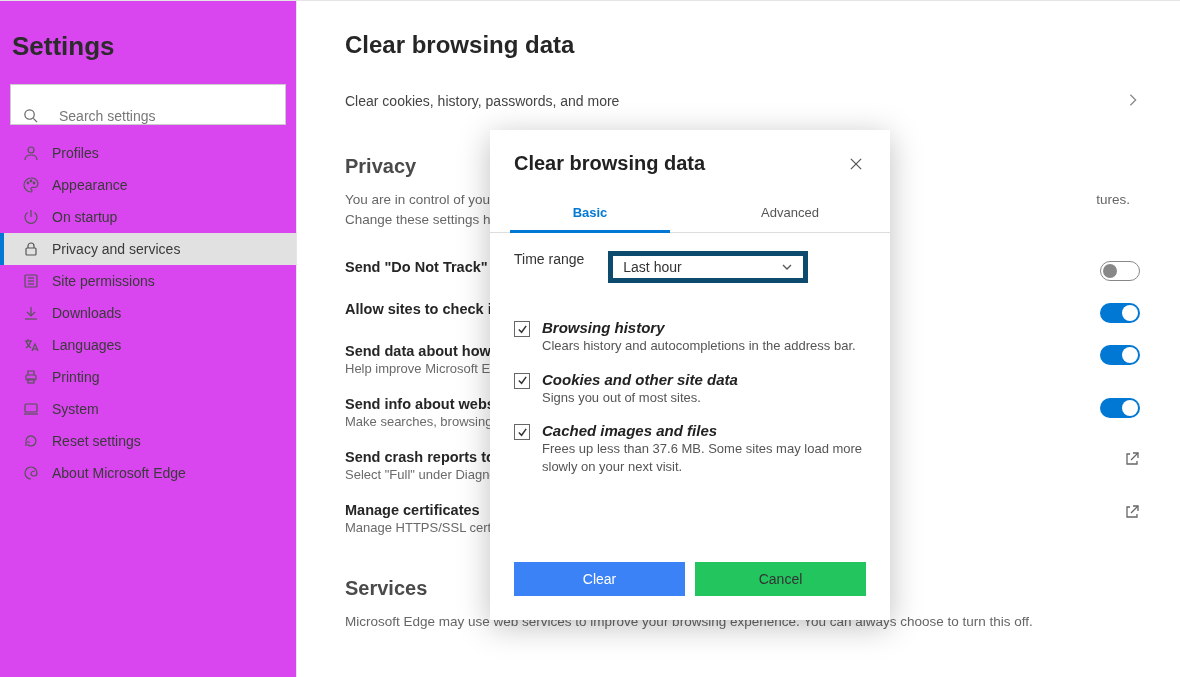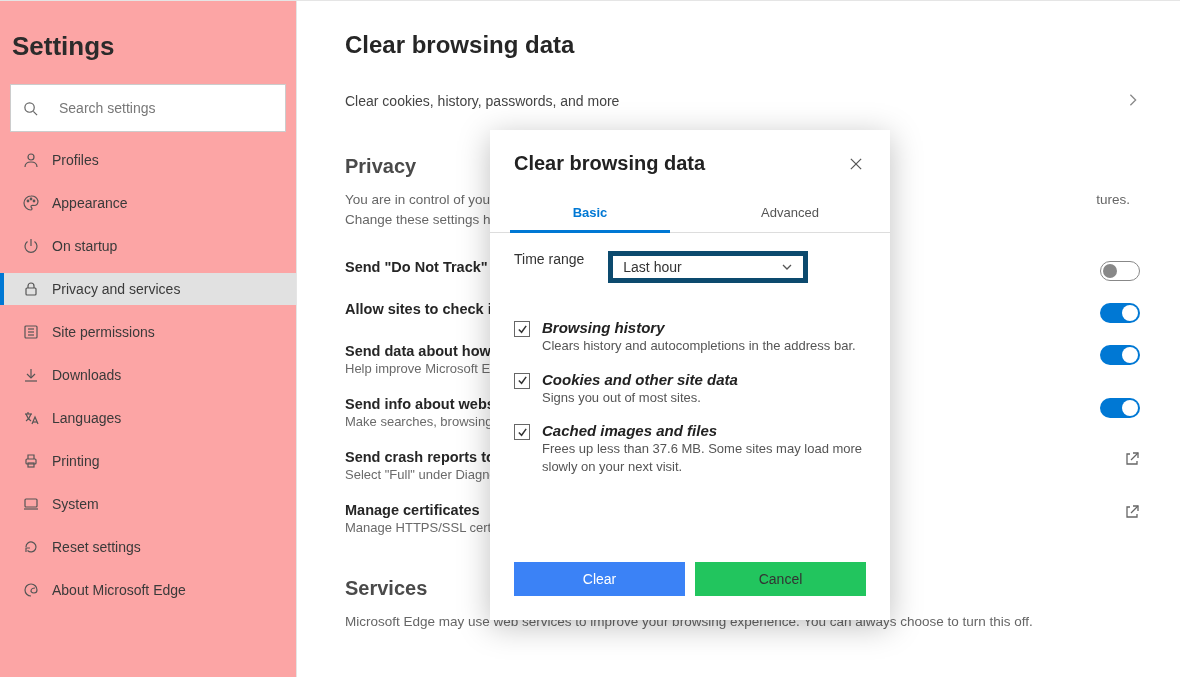--- a/index.html
+++ b/index.html
@@ -13,59 +13,58 @@
     overflow: hidden;
     position: relative;
   }
   .app {
     display: flex;
     height: 100%;
   }
   
   .sidebar {
     width: 297px;
-    background: #fca5a5;
+    background: #d946ef;
     border-right: 1px solid #e5e5e5;
     border-top: 1px solid #e5e5e5;
     padding-top: 30px;
   }
   .sidebar-title {
     font-size: 26px;
     font-weight: 600;
     padding: 0 0 22px 12px;
     color: #2b2b2b;
   }
   .search-box {
     margin: 0 10px 12px 10px;
     display: flex;
-    align-items: center;
+    align-items: flex-end;
     border: 1px solid #ccc;
     background: #fff;
-    height: 48px;
+    height: 41px;
     padding: 0 10px;
   }
   .search-box input {
     border: none;
     outline: none;
     font-size: 14px;
     color: #555;
     flex: 1;
     margin-left: 8px;
     background: transparent;
   }
   .search-box input::placeholder { color: #777; }
   .nav { list-style: none; }
   .nav li {
     display: flex;
     align-items: center;
     height: 32px;
     padding-left: 22px;
     cursor: pointer;
     color: #3a3a3a;
-    margin-top: 11px;
   }
   .nav li.active {
     background: #e1e1e1;
     position: relative;
   }
   .nav li.active::before {
     content: "";
     position: absolute;
     left: 0; top: 0; bottom: 0;
     width: 4px;

